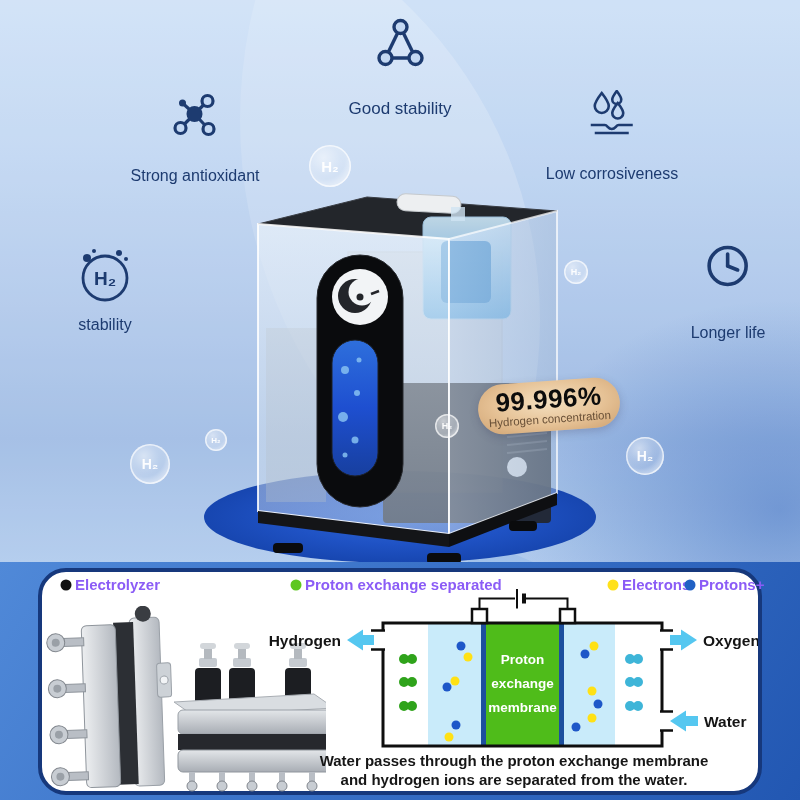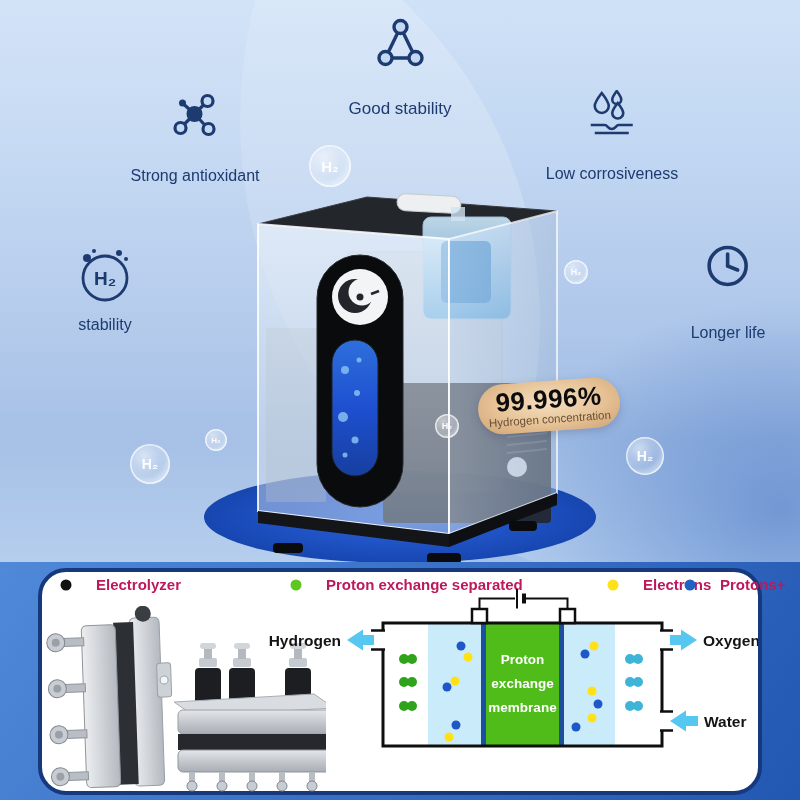--- a/index.html
+++ b/index.html
@@ -27,22 +27,22 @@
          transform:rotate(-4deg);display:flex;flex-direction:column;align-items:center;justify-content:center;
          background:radial-gradient(ellipse at 50% 42%,#f4e0c0 0%,#e6c296 55%,#cfa271 100%);
          box-shadow:0 3px 8px rgba(60,60,90,.25);}
   .badge .val{font-size:26px;font-weight:800;color:#0c0c0c;line-height:26px;letter-spacing:.5px;}
   .badge .cap{font-size:11.5px;color:#6a5138;line-height:13px;margin-top:1px;}
   
   .bottom{position:absolute;left:0;top:562px;width:800px;height:238px;
           background:linear-gradient(125deg,#5089d8 0%,#3a72c8 45%,#2257b2 100%);}
   .panel{position:absolute;left:38px;top:6px;width:724px;height:227px;box-sizing:border-box;
          background:#ffffff;border:4px solid #16387c;border-radius:28px;}
-  .legend-item{position:absolute;display:flex;align-items:center;gap:24px;
-               font-size:15px;font-weight:700;color:#be185d;white-space:nowrap;}
+  .legend-item{position:absolute;display:flex;align-items:center;gap:3px;
+               font-size:15px;font-weight:700;color:#8b5cf6;white-space:nowrap;}
   .electrolyzer{position:absolute;left:4px;top:34px;}
   .diagram{position:absolute;left:222px;top:14px;}
   .caption{position:absolute;left:228px;top:179px;width:488px;text-align:center;
            font-size:15px;font-weight:600;color:#161616;line-height:19px;}
   svg text{font-family:"Liberation Sans",sans-serif;}
   .diag-label{font-size:15.5px;font-weight:600;fill:#141414;}
   .mem-label{font-size:13.5px;font-weight:600;fill:#ffffff;}
   .h2-icon-text{font-size:19px;font-weight:700;fill:#1d3b70;}
 </style>
 </head>
@@ -390,14 +390,18 @@
       </g>
 
       <polygon points="83,54 99,43.5 99,49 110,49 110,59 99,59 99,64.5" fill="#55c7f0"></polygon>
       <text x="77" y="59.5" text-anchor="end" class="diag-label">Hydrogen</text>
       <polygon points="433,54 417,43.5 417,49 406,49 406,59 417,59 417,64.5" fill="#55c7f0"></polygon>
       <text x="439" y="59.5" class="diag-label">Oxygen</text>
       <polygon points="406,135 422,124.5 422,130 434,130 434,140 422,140 422,145.5" fill="#55c7f0"></polygon>
       <text x="440" y="140.5" class="diag-label">Water</text>
     </svg>
 
+    <div class="caption">
+      <div>Water passes through the proton exchange membrane</div>
+      <div>and hydrogen ions are separated from the water.</div>
+    </div>
   </div>
 </div>
 
 </body></html>

